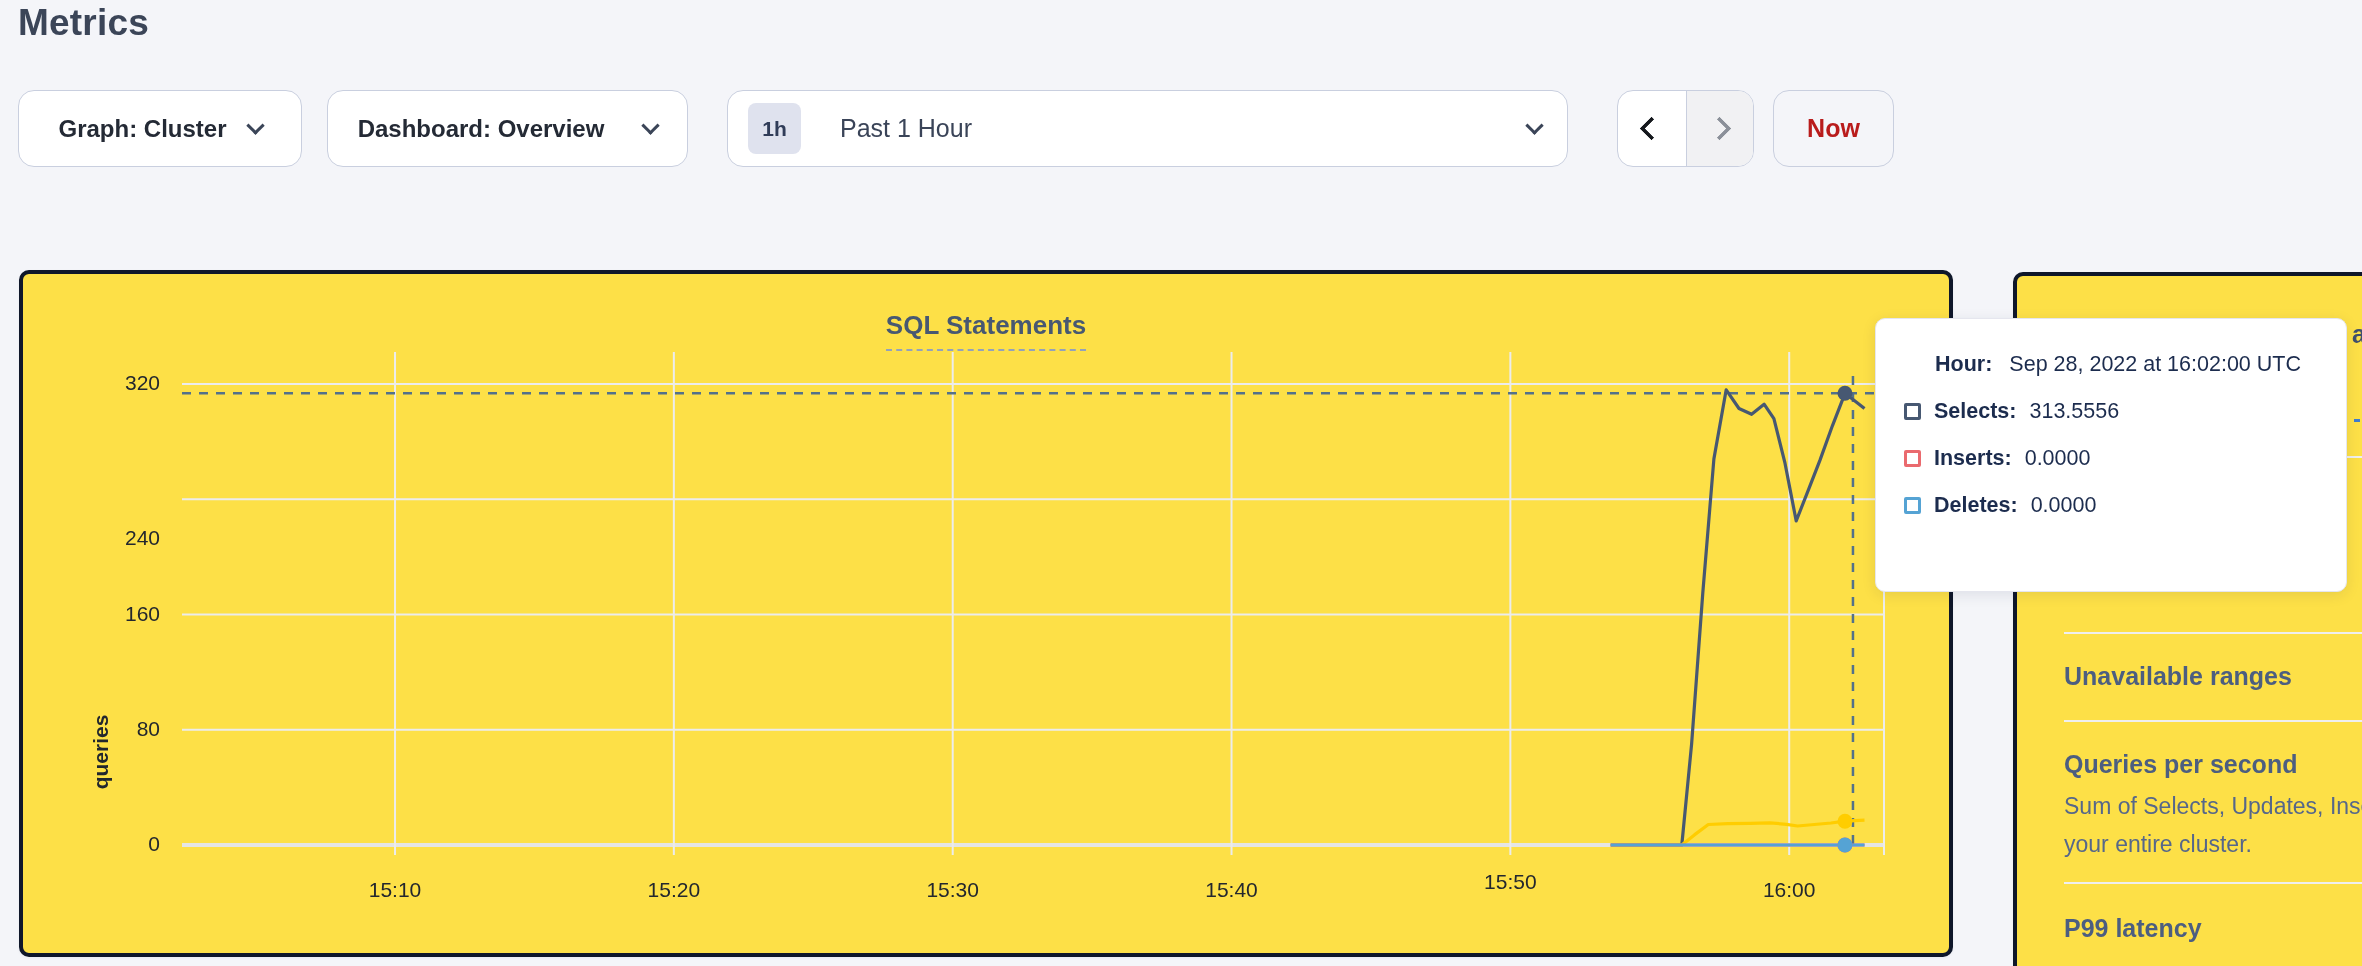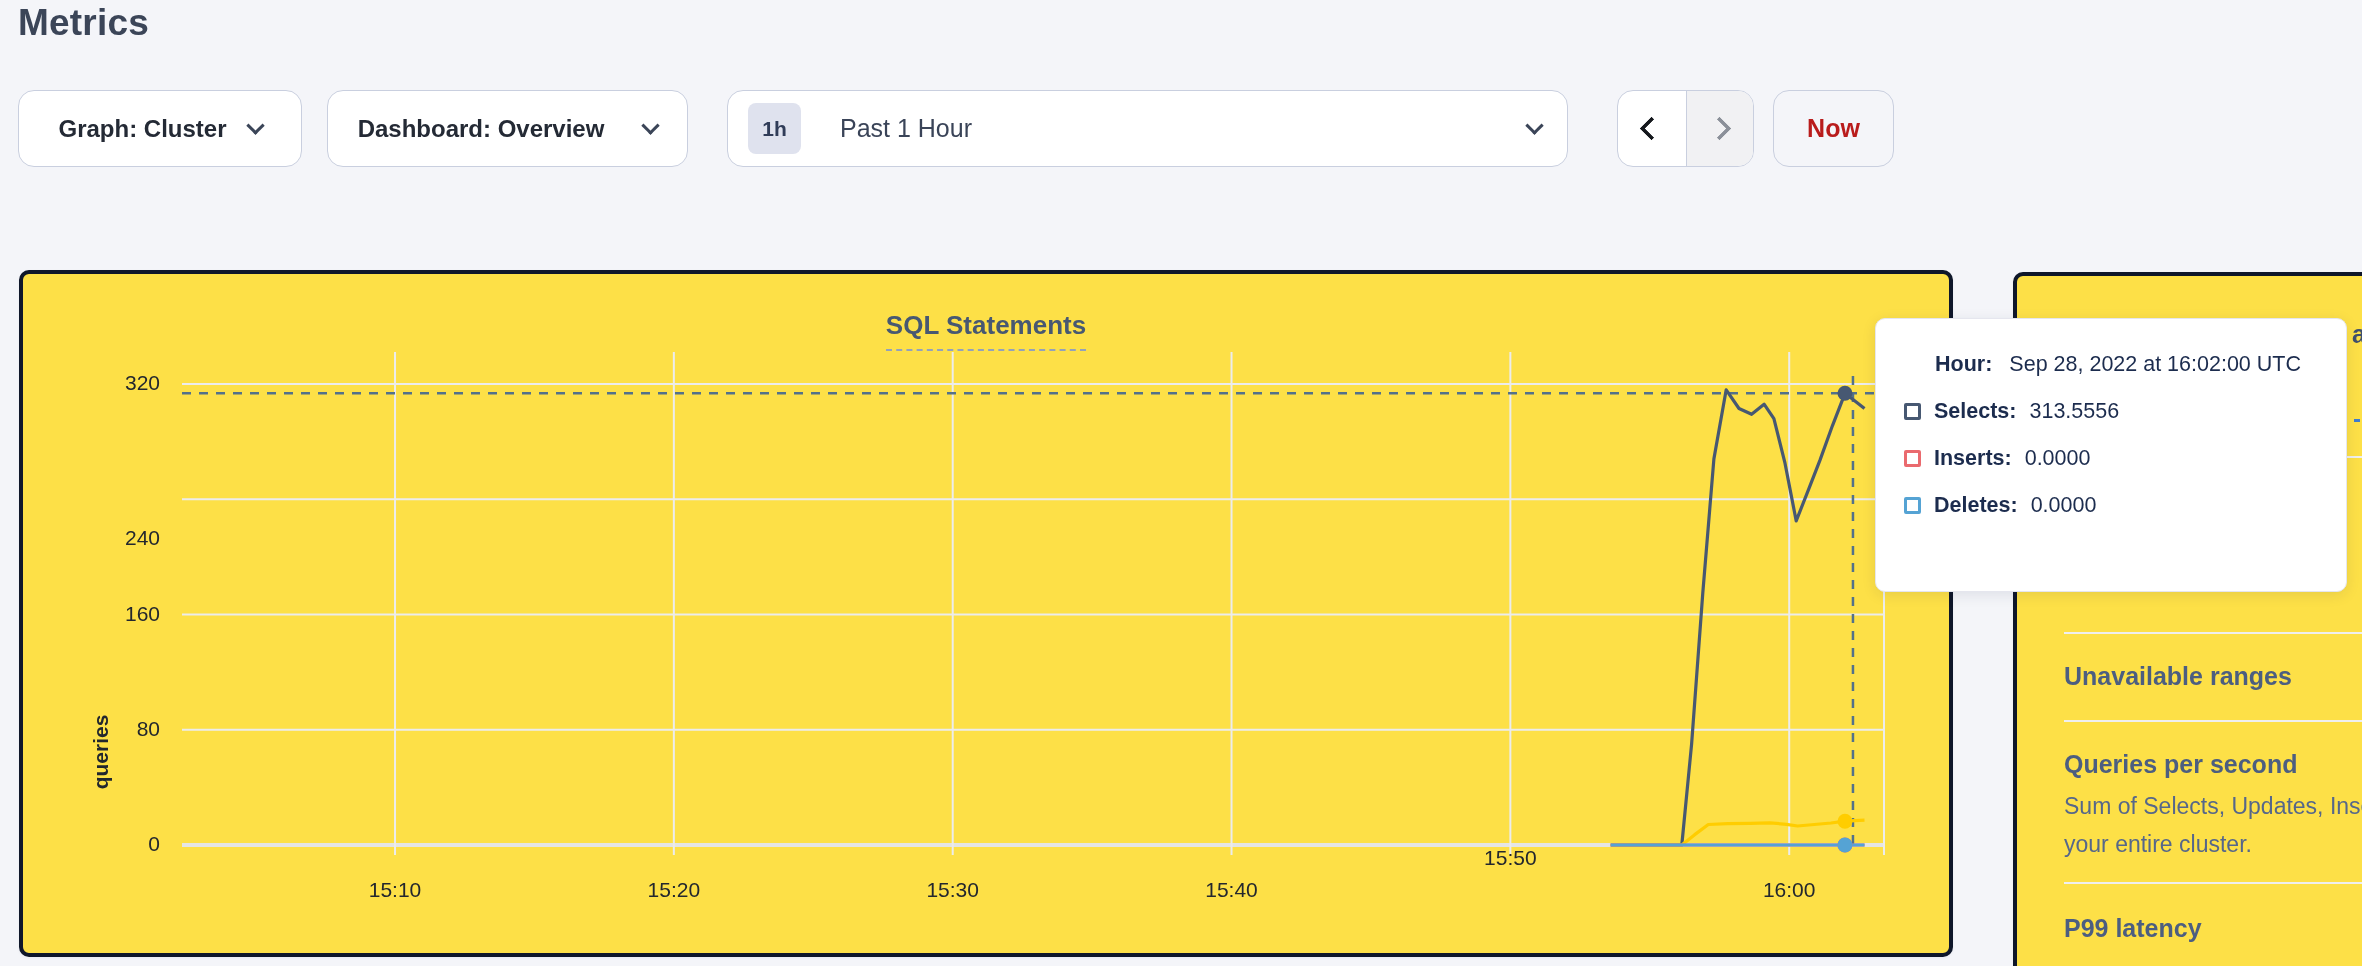--- a/index.html
+++ b/index.html
@@ -121,21 +121,21 @@
       <span class="tick ytick" style="left: 67px; top: 442.75px;">80</span>
       <span class="tick ytick" style="left: 67px; top: 327.5px;">160</span>
       <span class="tick ytick" style="left: 67px; top: 212.25px; margin-top: 40px;">240</span>
       <span class="tick ytick" style="left: 67px; top: 97px;">320</span>
     </div>
   <div id="x-ticks">
       <span class="tick xtick" style="left: 327.029px; top: 604px;">15:10</span>
       <span class="tick xtick" style="left: 605.862px; top: 604px;">15:20</span>
       <span class="tick xtick" style="left: 884.696px; top: 604px;">15:30</span>
       <span class="tick xtick" style="left: 1163.53px; top: 604px;">15:40</span>
-      <span class="tick xtick" style="left: 1442.36px; top: 572px; text-align: center;">15:50</span>
+      <span class="tick xtick" style="left: 1442.36px; top: 596px; text-align: center;">15:50</span>
       <span class="tick xtick" style="left: 1721.2px; top: 604px;">16:00</span>
     </div>
 </div>
 
 <div class="card sidebar">
   <span class="sb-frag-heading">a</span>
   <span class="sb-frag-link"></span>
   <div class="sb-divider" style="top:180px"></div>
   <div class="sb-divider" style="top:356px"></div>
   <div class="sb-heading" style="top:386px">Unavailable ranges</div>

